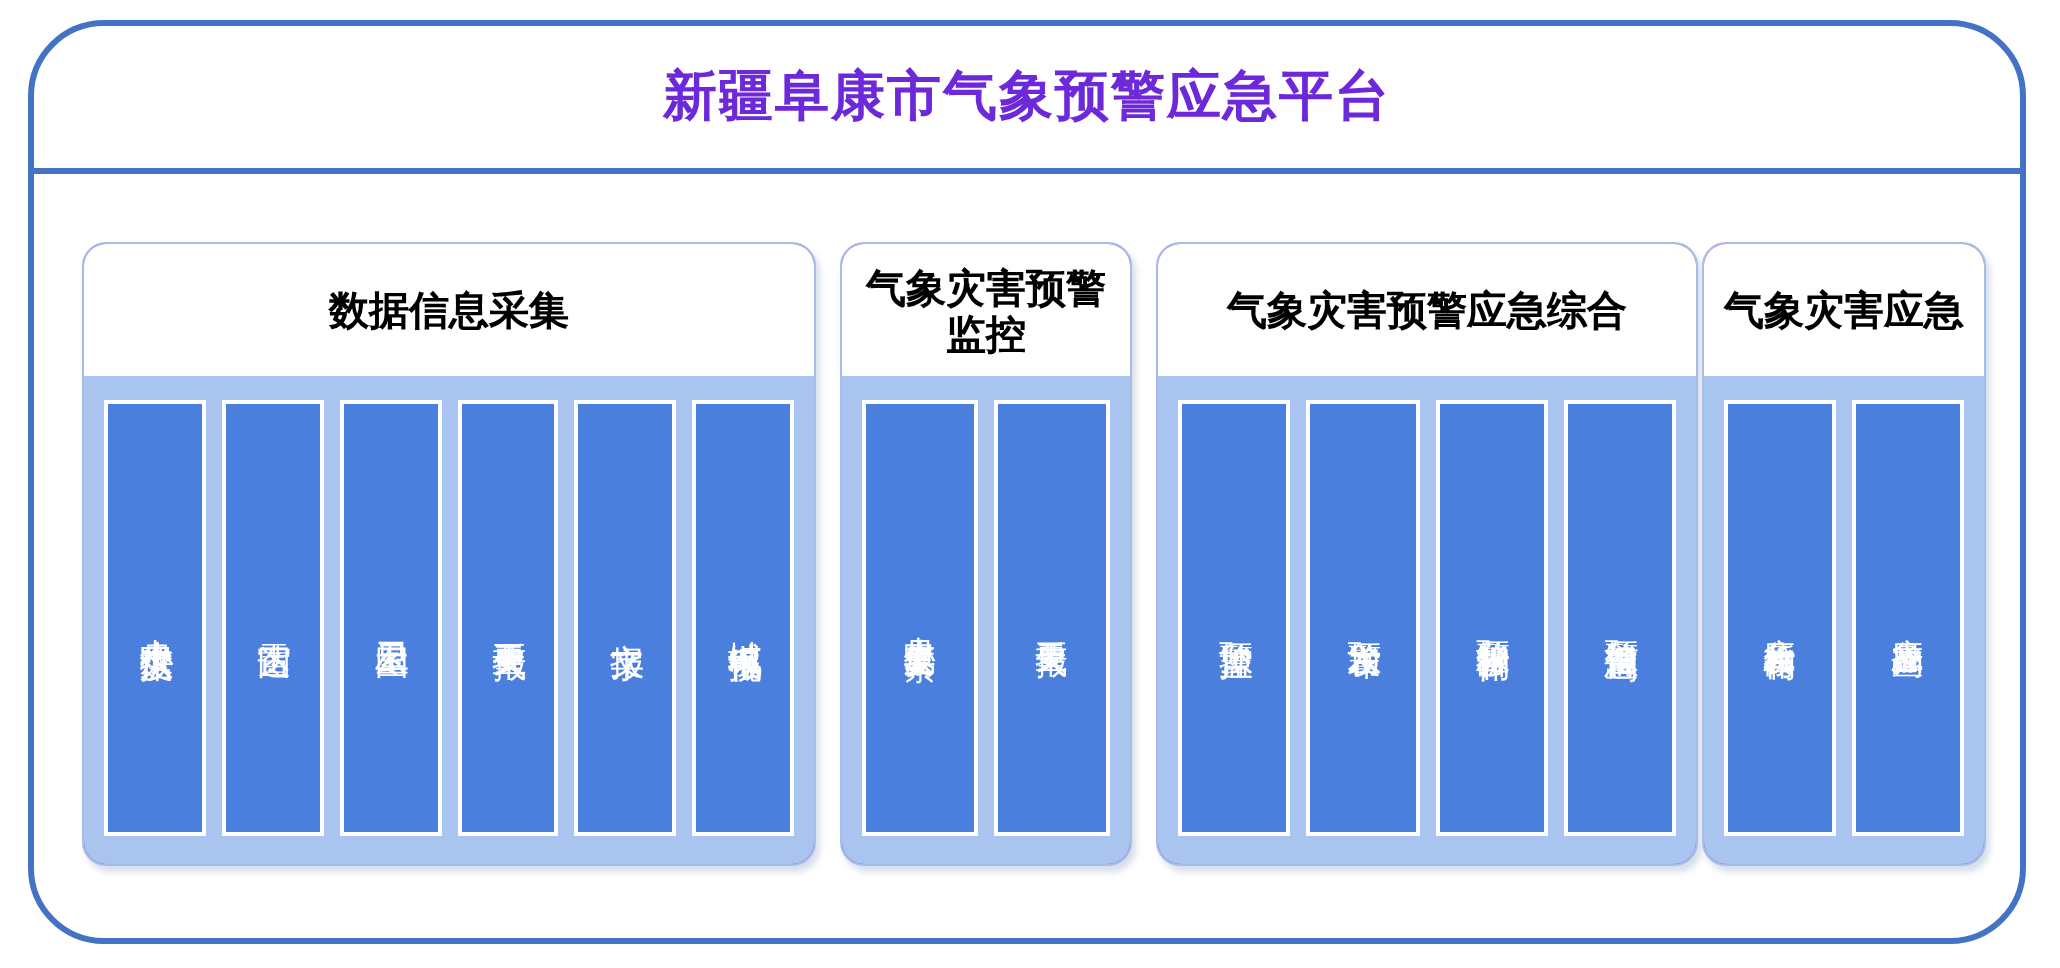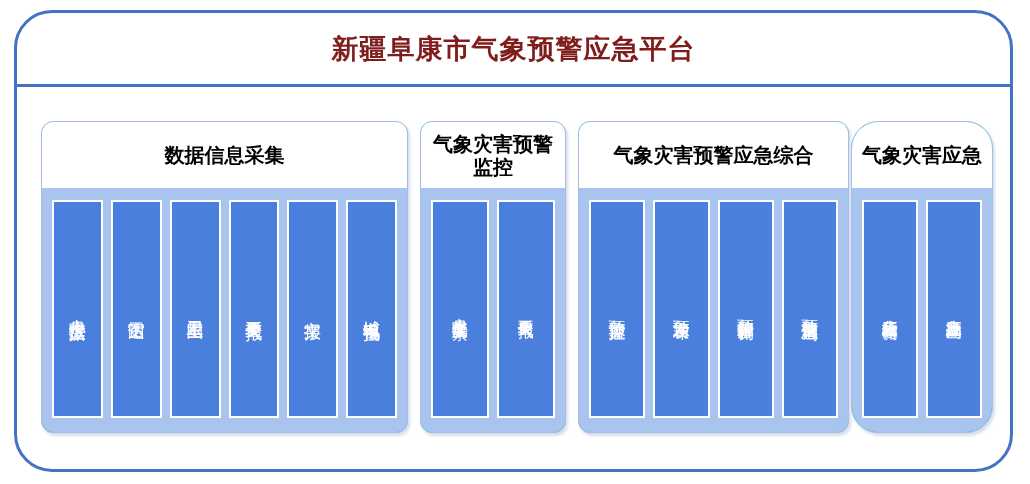--- a/index.html
+++ b/index.html
@@ -29,40 +29,40 @@
     width: 100%;
     height: 74px;
     border-bottom: 3px solid #4472c4;
     display: flex;
     align-items: center;
     justify-content: center;
   }
   .platform-title {
     font-size: 27px;
     font-weight: bold;
-    color: #7f1d1d;
+    color: #6d28d9;
     letter-spacing: 1px;
     line-height: 1;
   }
 
   .groups-area {
     position: absolute;
     left: 0;
     top: 74px;
     right: 0;
     bottom: 0;
   }
 
   .group-box {
     position: absolute;
     top: 34px;
     height: 312px;
     border: 1px solid #a6bdea;
     border-radius: 12px;
-    background: #14b8a6;
+    background: #a21caf;
     box-shadow: 2px 3px 3px rgba(130,150,190,0.32);
     overflow: hidden;
     display: flex;
     flex-direction: column;
   }
 
   .group-header {
     flex: 0 0 auto;
     background: #ffffff;
     display: flex;
@@ -105,21 +105,21 @@
     line-height: 1.22;
     letter-spacing: 1px;
     text-align: center;
     max-height: 100%;
   }
 
   
   #group-1 { left: 24px;  width: 367px; }
   #group-2 { left: 403px; width: 146px; }
   #group-3 { left: 561px; width: 271px; }
-  #group-4 { left: 834px; width: 142px; border-radius: 27px; }
+  #group-4 { left: 834px; width: 142px; }
 
   #group-1 .group-header { height: 66px; }
   #group-2 .group-header { height: 66px; align-items: center; }
   #group-3 .group-header { height: 66px; }
   #group-4 .group-header { height: 66px; }
 
   #group-2 .leaf-label,
   #group-4 .leaf-label { font-size: 16px; }
 </style>
 </head>

